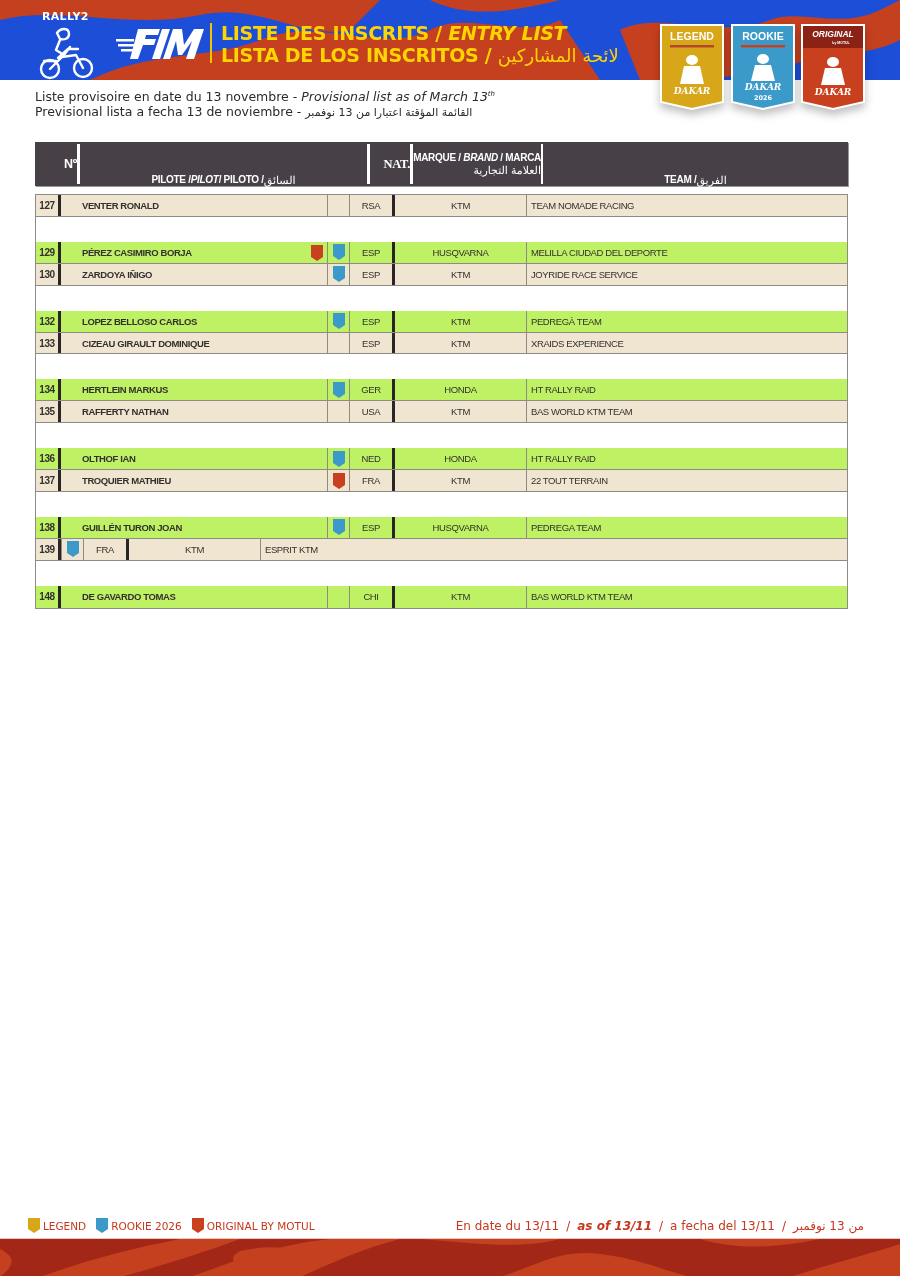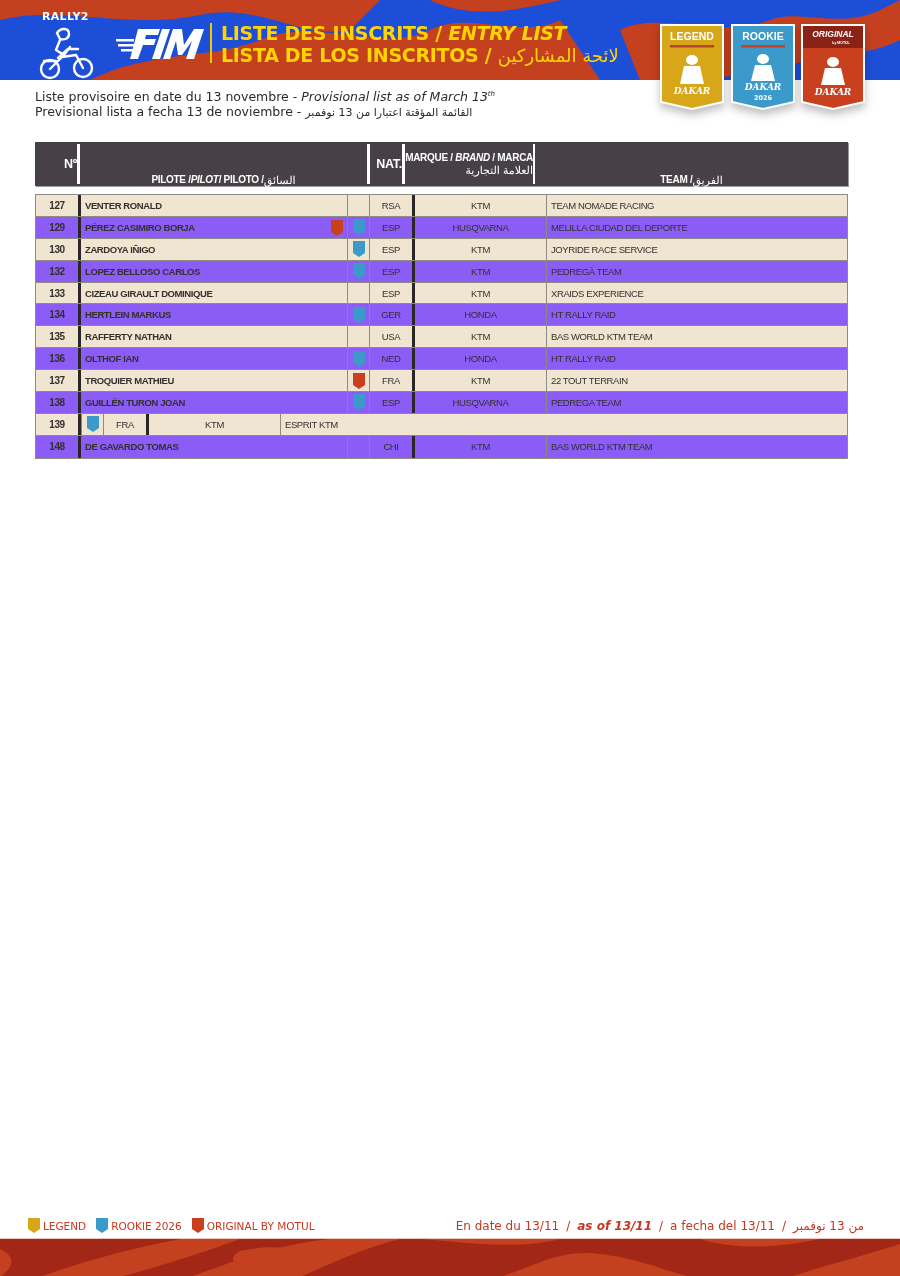--- a/index.html
+++ b/index.html
@@ -63,29 +63,29 @@
   .th-sep { width: 3px; background: #ffffff; margin: 2px 0; }
 
   
   .tbody {
     position: absolute; left: 35px; top: 194px; width: 813px;
     border: 1.5px solid #8e8a84; border-top-width: 1.5px;
   }
   .tr { display: flex; height: 21.9px; border-bottom: 1px solid #8e8a84; }
   .tr:last-child { border-bottom: none; }
   .tr.odd { background: #efe5d0; }
-  .tr.even { background: #8b5cf6; }
+  .tr.even { background: #bef264; margin-top: 25px; }
   .td {
     display: flex; align-items: center;
     font-family: "Liberation Sans", sans-serif; font-weight: bold; font-size: 9.5px;
     color: #33302e; letter-spacing: -0.4px; white-space: nowrap; overflow: hidden;
     transform-origin: left center;
   }
-  .td.num { width: 42px; justify-content: center; font-size: 10px; }
-  .td.pilot { width: 266px; padding-left: 4px; position: relative; }
+  .td.num { width: 22px; justify-content: center; font-size: 10px; }
+  .td.pilot { width: 266px; padding-left: 21px; position: relative; }
   .td.rookiecell { width: 22px; justify-content: center; border-left: 1px solid #8e8a84; }
   .td.nat { width: 43px; justify-content: center; border-left: 1px solid #8e8a84; font-weight: normal; font-size: 9.5px; }
   .td.brand { width: 131px; justify-content: center; font-weight: normal; font-size: 9.5px; }
   .td.team { flex: 1; padding-left: 4px; font-weight: normal; font-size: 9.5px; border-left: 1px solid #8e8a84; }
   .thick { width: 3px; background: #2a2626; }
   .shield { width: 12px; height: 16px; display: block; }
   .orig-shield { position: absolute; right: 4px; top: 3px; }
 
   
   .legend {
@@ -198,21 +198,21 @@
       <span>Nº</span>
     </div>
   <div class="th-sep"></div>
   <div class="th" style="width:287px; flex-direction:row;">
     <span>PILOTE / </span>
       <i>PILOT</i>
       <span> / PILOTO /</span>
       <span class="ar">السائق</span>
   </div>
   <div class="th-sep"></div>
-  <div class="th big" style="width:32px;">
+  <div class="th big" style="width:40px;font-family:Liberation Serif, serif;">
       <span>NAT.</span>
     </div>
   <div class="th-sep"></div>
   <div class="th" style="width:128px;">
     <div><span>MARQUE / </span><i>BRAND</i><span> / MARCA</span></div>
     <div class="ar">العلامة التجارية</div>
   </div>
   <div class="th-sep" style="width:2px;"></div>
   <div class="th" style="flex:1; flex-direction:row;">
     <span>TEAM / </span>

